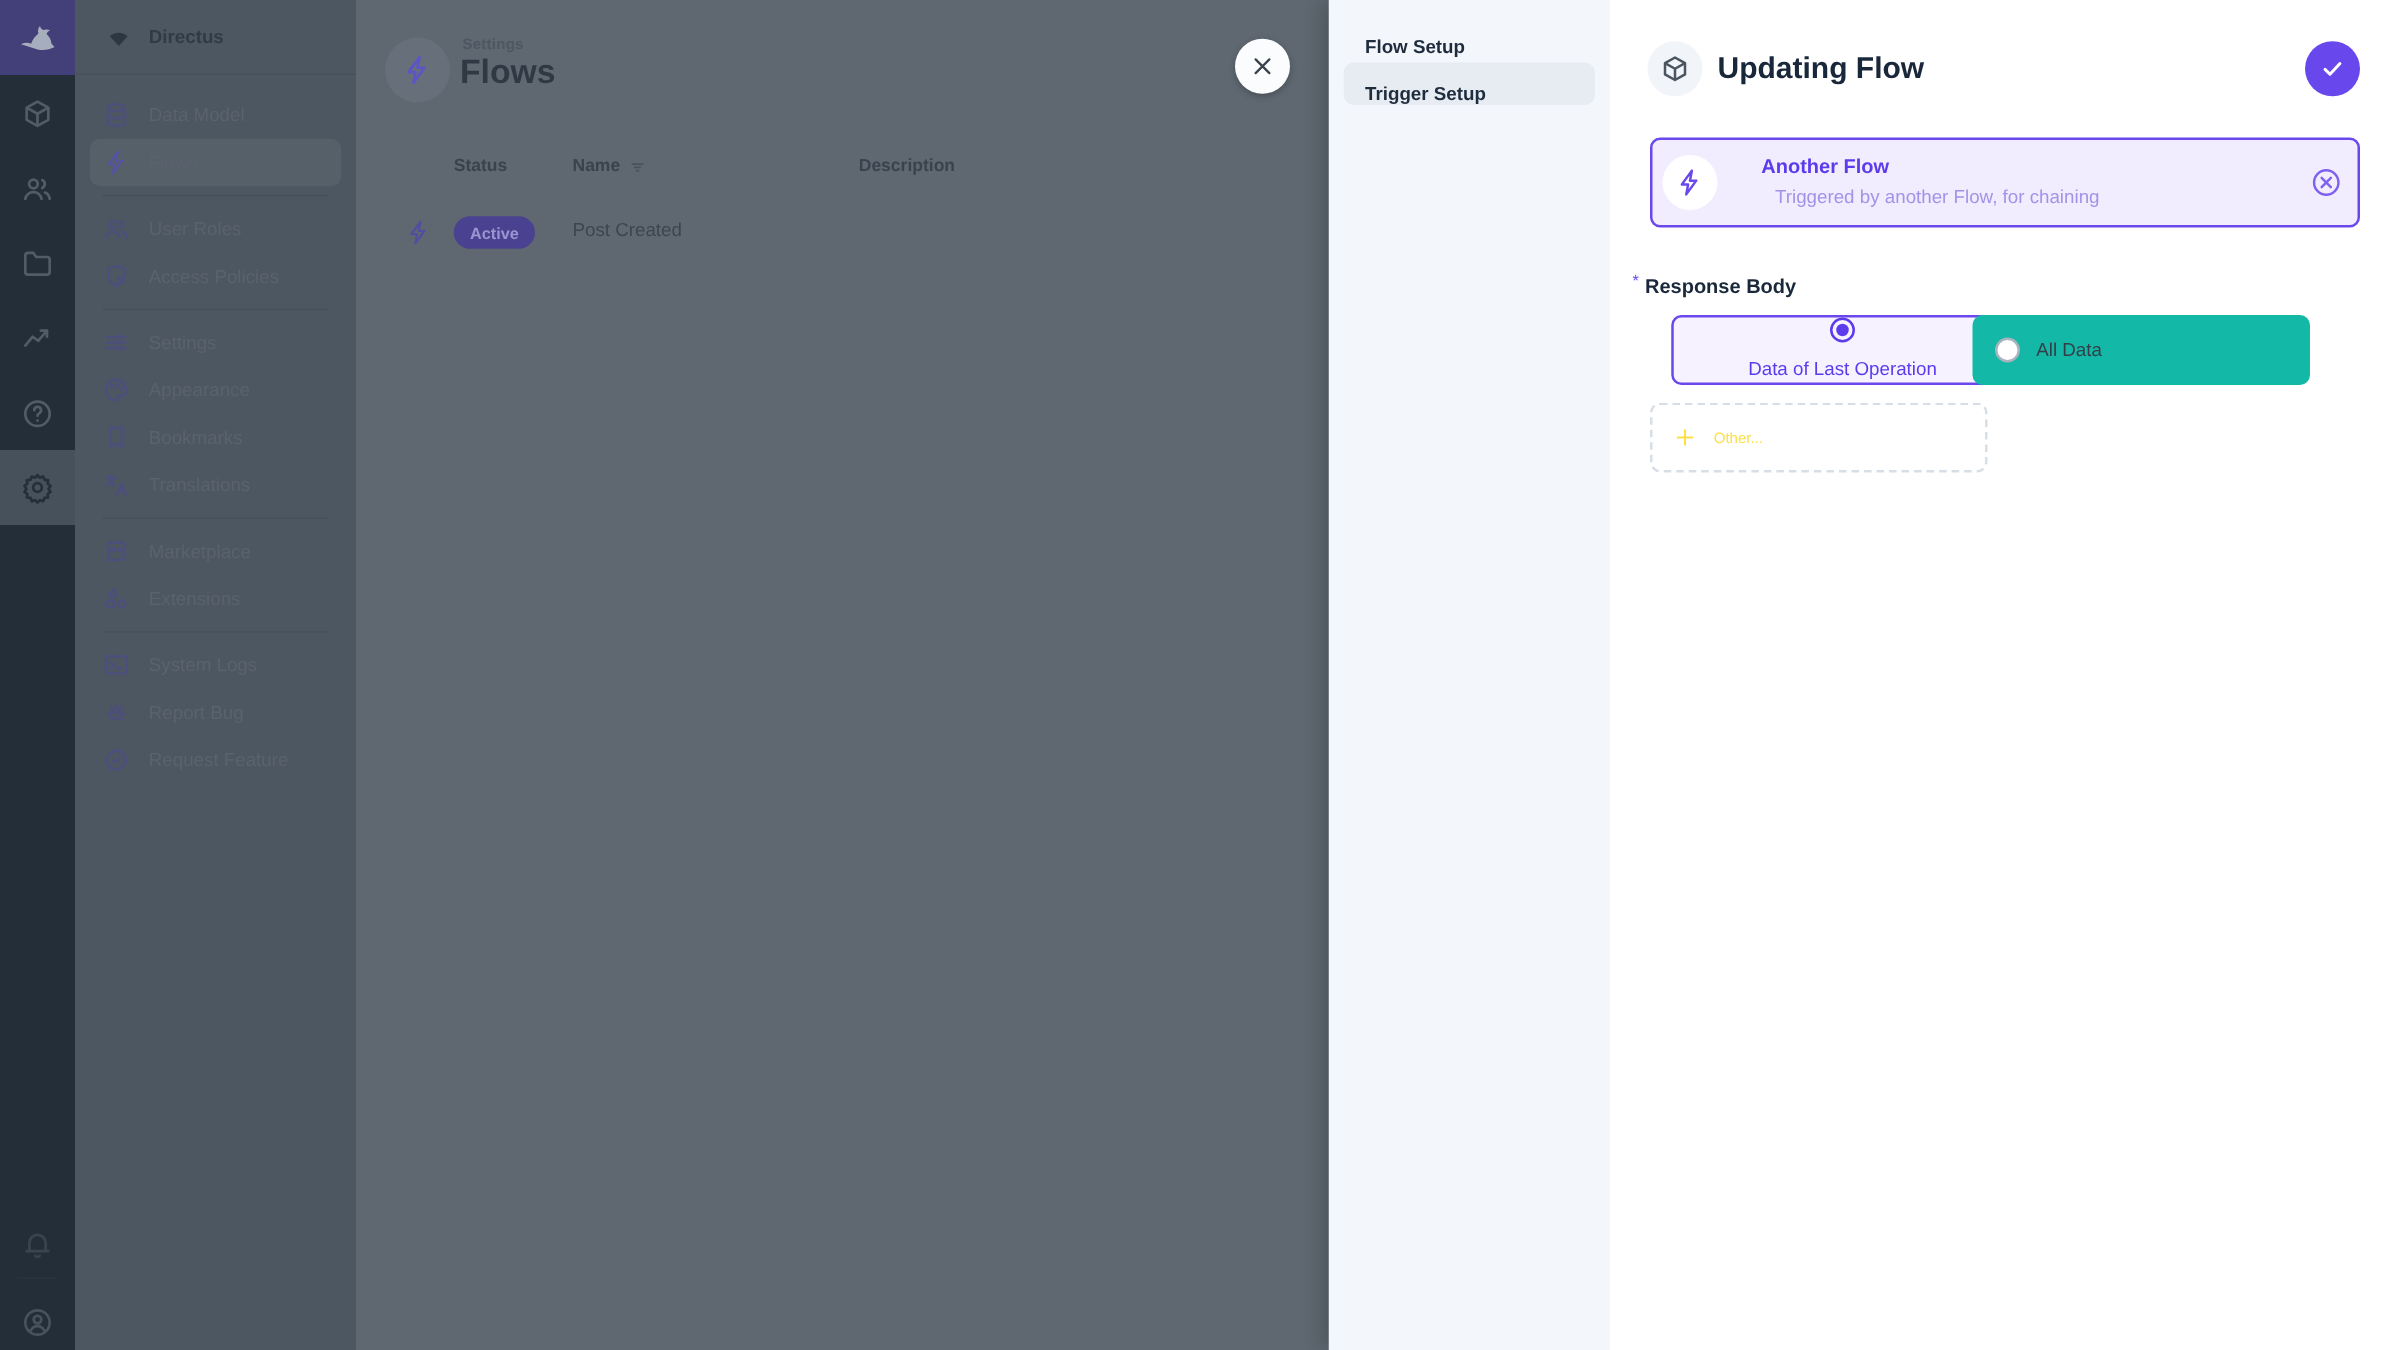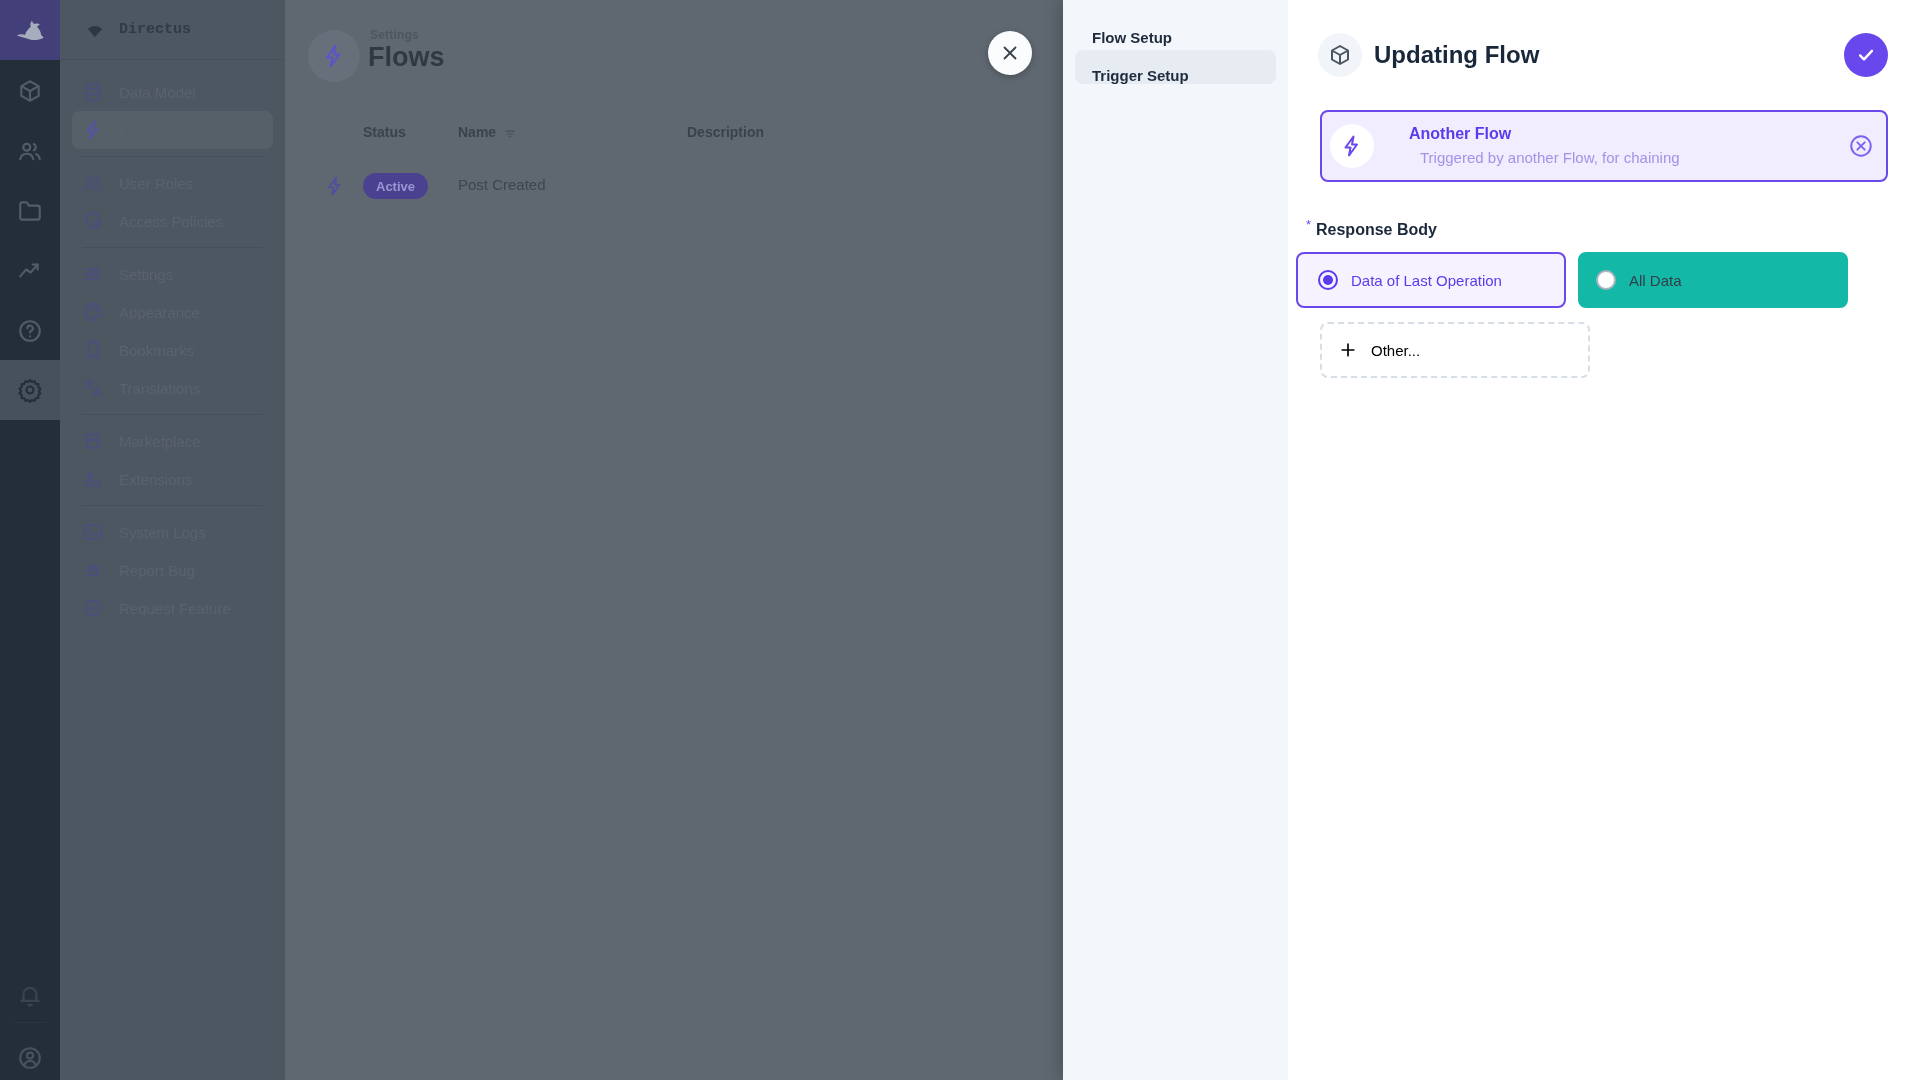--- a/index.html
+++ b/index.html
@@ -9,21 +9,21 @@
 
   
   .module-bar { position:absolute; left:0; top:0; width:60px; height:1080px; background:#232e39; }
   .logo-tile { position:absolute; left:0; top:0; width:60px; height:60px; background:#434079; display:flex; align-items:center; justify-content:center; cursor:pointer; }
   .module-cell { position:absolute; left:0; width:60px; height:60px; display:flex; align-items:center; justify-content:center; color:#525c66; cursor:pointer; }
   .module-cell.active { background:#46515b; color:#242f39; }
   .mb-divider { position:absolute; left:14px; width:32px; height:1px; background:#2b3640; }
 
   
   .nav-sidebar { position:absolute; left:60px; top:0; width:225px; height:1080px; background:#4d5761; }
-  .project-header { position:absolute; left:0; top:0; width:225px; height:60px; display:flex; align-items:center; padding-left:24px; gap:13px; color:#313b46; border-bottom:1px solid #46505a; cursor:pointer;font-family:Liberation Mono, monospace; }
+  .project-header { position:absolute; left:0; top:0; width:225px; height:60px; display:flex; align-items:center; padding-left:24px; gap:13px; color:#313b46; border-bottom:1px solid #46505a; cursor:pointer; }
   .project-name { font-size:15px; font-weight:700; }
   .nav-list { position:absolute; left:0; top:61px; width:225px; padding-top:12px; }
   .nav-item { position:relative; height:38px; margin:0 12px; display:flex; align-items:center; padding-left:10px; gap:15px; border-radius:8px; color:#59626e; font-size:15px; font-weight:500; cursor:pointer; }
   .nav-item .icon { color:#4c4f7d; }
   .nav-item.active { background:#566069; }
   .nav-item.active .icon { color:#5553a1; }
   .nav-divider { height:1px; background:#454f59; margin:7px 22px; }
 
   
   .main { position:absolute; left:285px; top:0; width:778px; height:1080px; background:#5f6871; }
@@ -54,28 +54,28 @@
   .trigger-card { position:absolute; left:1320px; top:110px; width:568px; height:72px; background:#f2edfe; border:2px solid #6a48ec; border-radius:8px; cursor:pointer; }
   .tc-bolt { position:absolute; left:8px; top:12px; width:44px; height:44px; border-radius:50%; background:#ffffff; display:flex; align-items:center; justify-content:center; color:#6a48ec; }
   .tc-title { position:absolute; left:66px; top:13px; font-size:16px; font-weight:600; color:#5b3bec;margin-left:21px; }
   .tc-sub { position:absolute; left:66px; top:37px; font-size:15px; color:#a393e8;margin-left:32px; }
   .tc-x { position:absolute; left:526px; top:21px; color:#7e61f0; cursor:pointer; }
 
   .rb-label { position:absolute; left:1316px; top:221px; font-size:16px; font-weight:700; color:#1a283b; }
   .rb-star { position:absolute; left:1306px; top:217px; font-size:13px; color:#6a48ec; }
 
   .radio-card { position:absolute; top:252px; width:270px; height:56px; border-radius:8px; display:flex; align-items:center; padding-left:18px; gap:13px; font-size:15px; font-weight:500; cursor:pointer; }
-  .radio-card.selected { left:1296px; background:#f6f2ff; border:2px solid #6a48ec; color:#5b3bec; padding-left:20px; }
+  .radio-card.selected { left:1337px; background:#f6f2ff; border:2px solid #6a48ec; color:#5b3bec; padding-left:4px;flex-direction:column; }
   .radio-card.unselected { left:1578px; background:#14b8a6; color:#333e49; }
   .radio-dot { width:20px; height:20px; border-radius:50%; position:relative; flex:0 0 20px; }
   .radio-dot.on { border:2px solid #5b3bec; }
   .radio-dot.on::after { content:""; position:absolute; left:3px; top:3px; width:10px; height:10px; border-radius:50%; background:#5b3bec; }
   .radio-dot.off { border:2px solid #a9b4bf; background:#fff; }
 
-  .other-btn { position:absolute; left:1320px; top:322px; width:270px; height:56px; border:2px dashed #d7dee6; border-radius:8px; display:flex; align-items:center; padding-left:16px; gap:13px; font-size:15px; font-weight:500; color:#000000; cursor:pointer; }
+  .other-btn { position:absolute; left:1320px; top:322px; width:270px; height:56px; border:2px dashed #d7dee6; border-radius:8px; display:flex; align-items:center; padding-left:16px; gap:13px; font-size:12px; font-weight:500; color:#fde047; cursor:pointer; }
 </style>
 </head>
 <body>
 
 <div class="stage">
 
   <div class="module-bar">
     <div class="logo-tile">
       <span class="icon">
         <svg width="36" height="36" viewBox="0 0 24 24" fill="#a6adbd">

